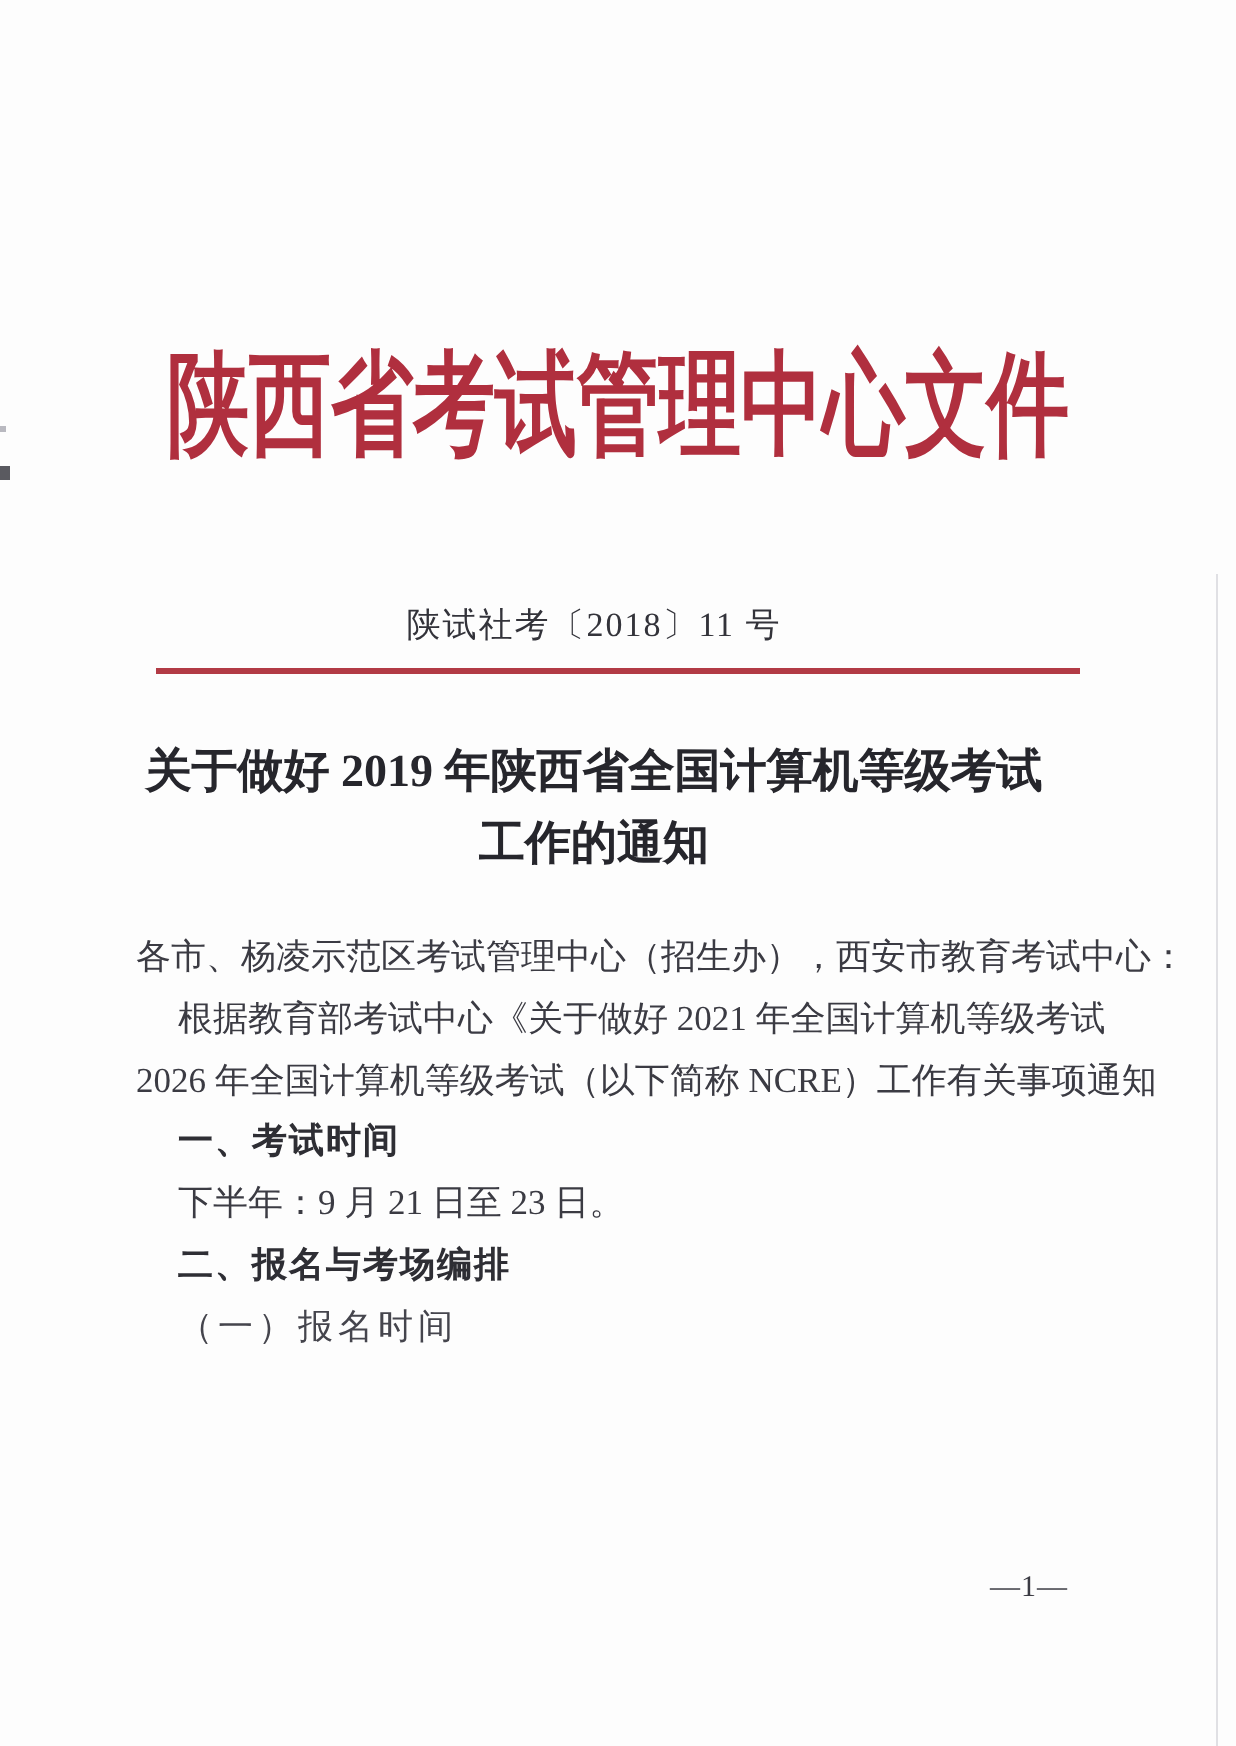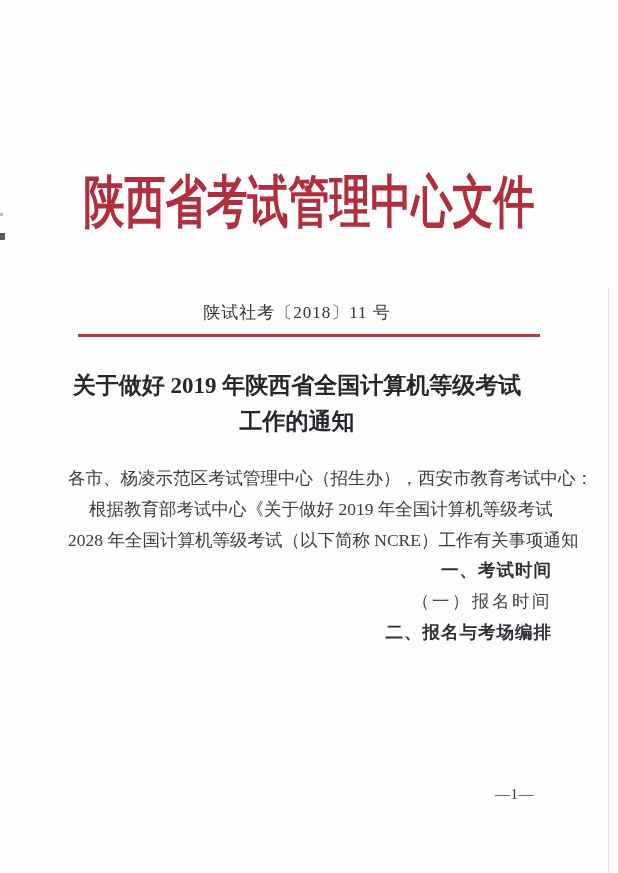--- a/index.html
+++ b/index.html
@@ -69,21 +69,20 @@
   }
 
   
   .body-block {
     position: absolute;
     top: 463px;
     left: 68px;
     width: 484px;
     font-size: 17.5px;
     color: #3b3b43;
-    text-align: right;
   }
   .line {
     margin: 0;
     height: 30.8px;
     line-height: 30.8px;
     white-space: nowrap;
   }
   .indent { text-indent: 21px; }
   .heading {
     font-family: Liberation Serif, serif;
@@ -149,22 +148,23 @@
 
   <div class="red-rule"></div>
 
   <div class="doc-title">
     <div>关于做好 2019 年陕西省全国计算机等级考试</div>
     <div>工作的通知</div>
   </div>
 
   <div class="body-block">
     <p class="line">各市、杨凌示范区考试管理中心（招生办），西安市教育考试中心：</p>
-    <p class="line indent">根据教育部考试中心《关于做好 2019 年全国计算机等级考试</p>
-    <p class="line">2028 年全国计算机等级考试（以下简称 NCRE）工作有关事项通知</p>
+    <p class="line indent">根据教育部考试中心《关于做好 2021 年全国计算机等级考试</p>
+    <p class="line">2026 年全国计算机等级考试（以下简称 NCRE）工作有关事项通知</p>
     <p class="line indent heading">一、考试时间</p>
+    <p class="line indent">下半年：9 月 21 日至 23 日。</p>
+    <p class="line indent heading">二、报名与考场编排</p>
     <p class="line indent kaiti">（一）报名时间</p>
-    <p class="line indent heading">二、报名与考场编排</p>
   </div>
 
   <div class="page-number">—1—</div>
 
 </div>
 
 </body></html>

